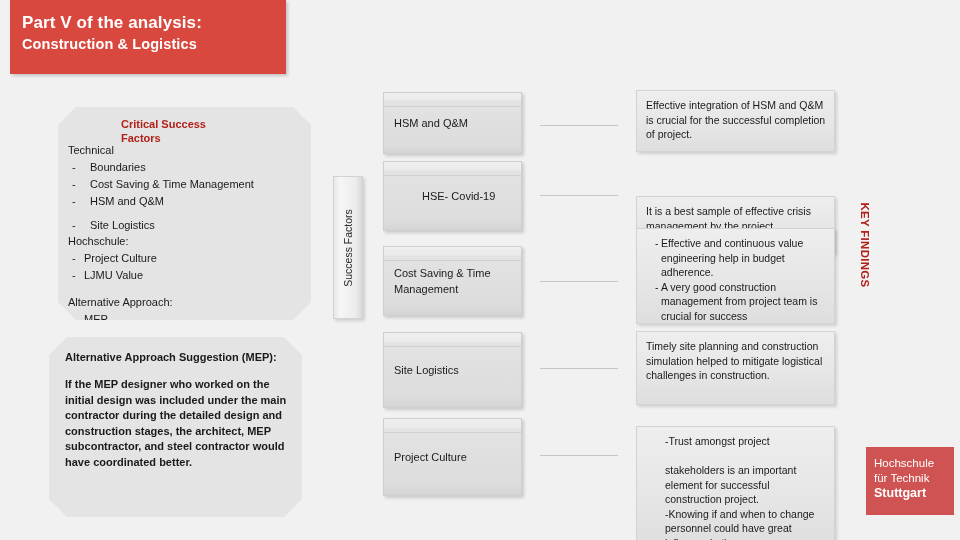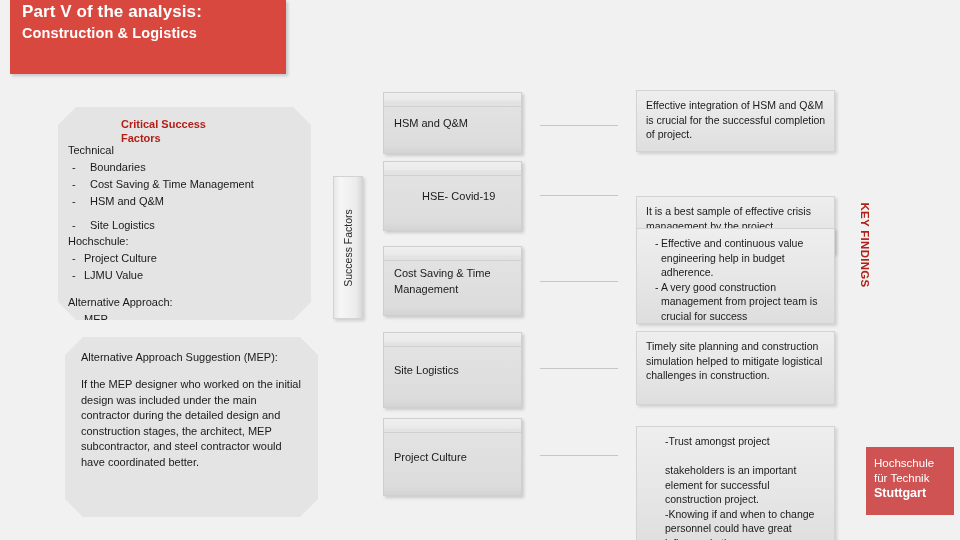--- a/index.html
+++ b/index.html
@@ -14,21 +14,21 @@
     width: 960px; height: 540px;
     background: #f1f1f1;
   }
 
   
   #title-banner {
     position: absolute;
     left: 10px; top: 0; width: 276px; height: 74px;
     background: #d9483f;
     box-shadow: 2px 2px 3px rgba(0,0,0,.18);
-    padding: 1px 0 0 12px;
+    padding: 12px 0 0 12px;
     color: #ffffff;
   }
   #title-line1 {
     font-size: 17px; font-weight: bold; line-height: 22px;
     letter-spacing: .1px;
   }
   #title-line2 {
     font-size: 14.5px; font-weight: bold; line-height: 21px;
     letter-spacing: .1px;
   }
@@ -39,21 +39,21 @@
     background: #e4e4e4;
     clip-path: polygon(18px 0, calc(100% - 18px) 0, 100% 18px,
                        100% calc(100% - 18px), calc(100% - 18px) 100%,
                        18px 100%, 0 calc(100% - 18px), 0 18px);
     filter: drop-shadow(2px 2px 2px rgba(0,0,0,.10));
   }
   #csf-panel {
     left: 58px; top: 107px; width: 253px; height: 213px;
   }
   #mep-panel {
-    left: 65px; top: 337px; width: 253px; height: 180px;
+    left: 49px; top: 337px; width: 253px; height: 180px; font-weight: bold;
   }
 
   
   #csf-heading {
     position: absolute; left: 63px; top: 10px;
     width: 120px; text-align: left;
     color: #b21f17; font-weight: bold; font-size: 11px; line-height: 14px;
   }
   .csf-list { position: absolute; left: 10px; top: 35px; width: 240px; }
   .csf-group {

